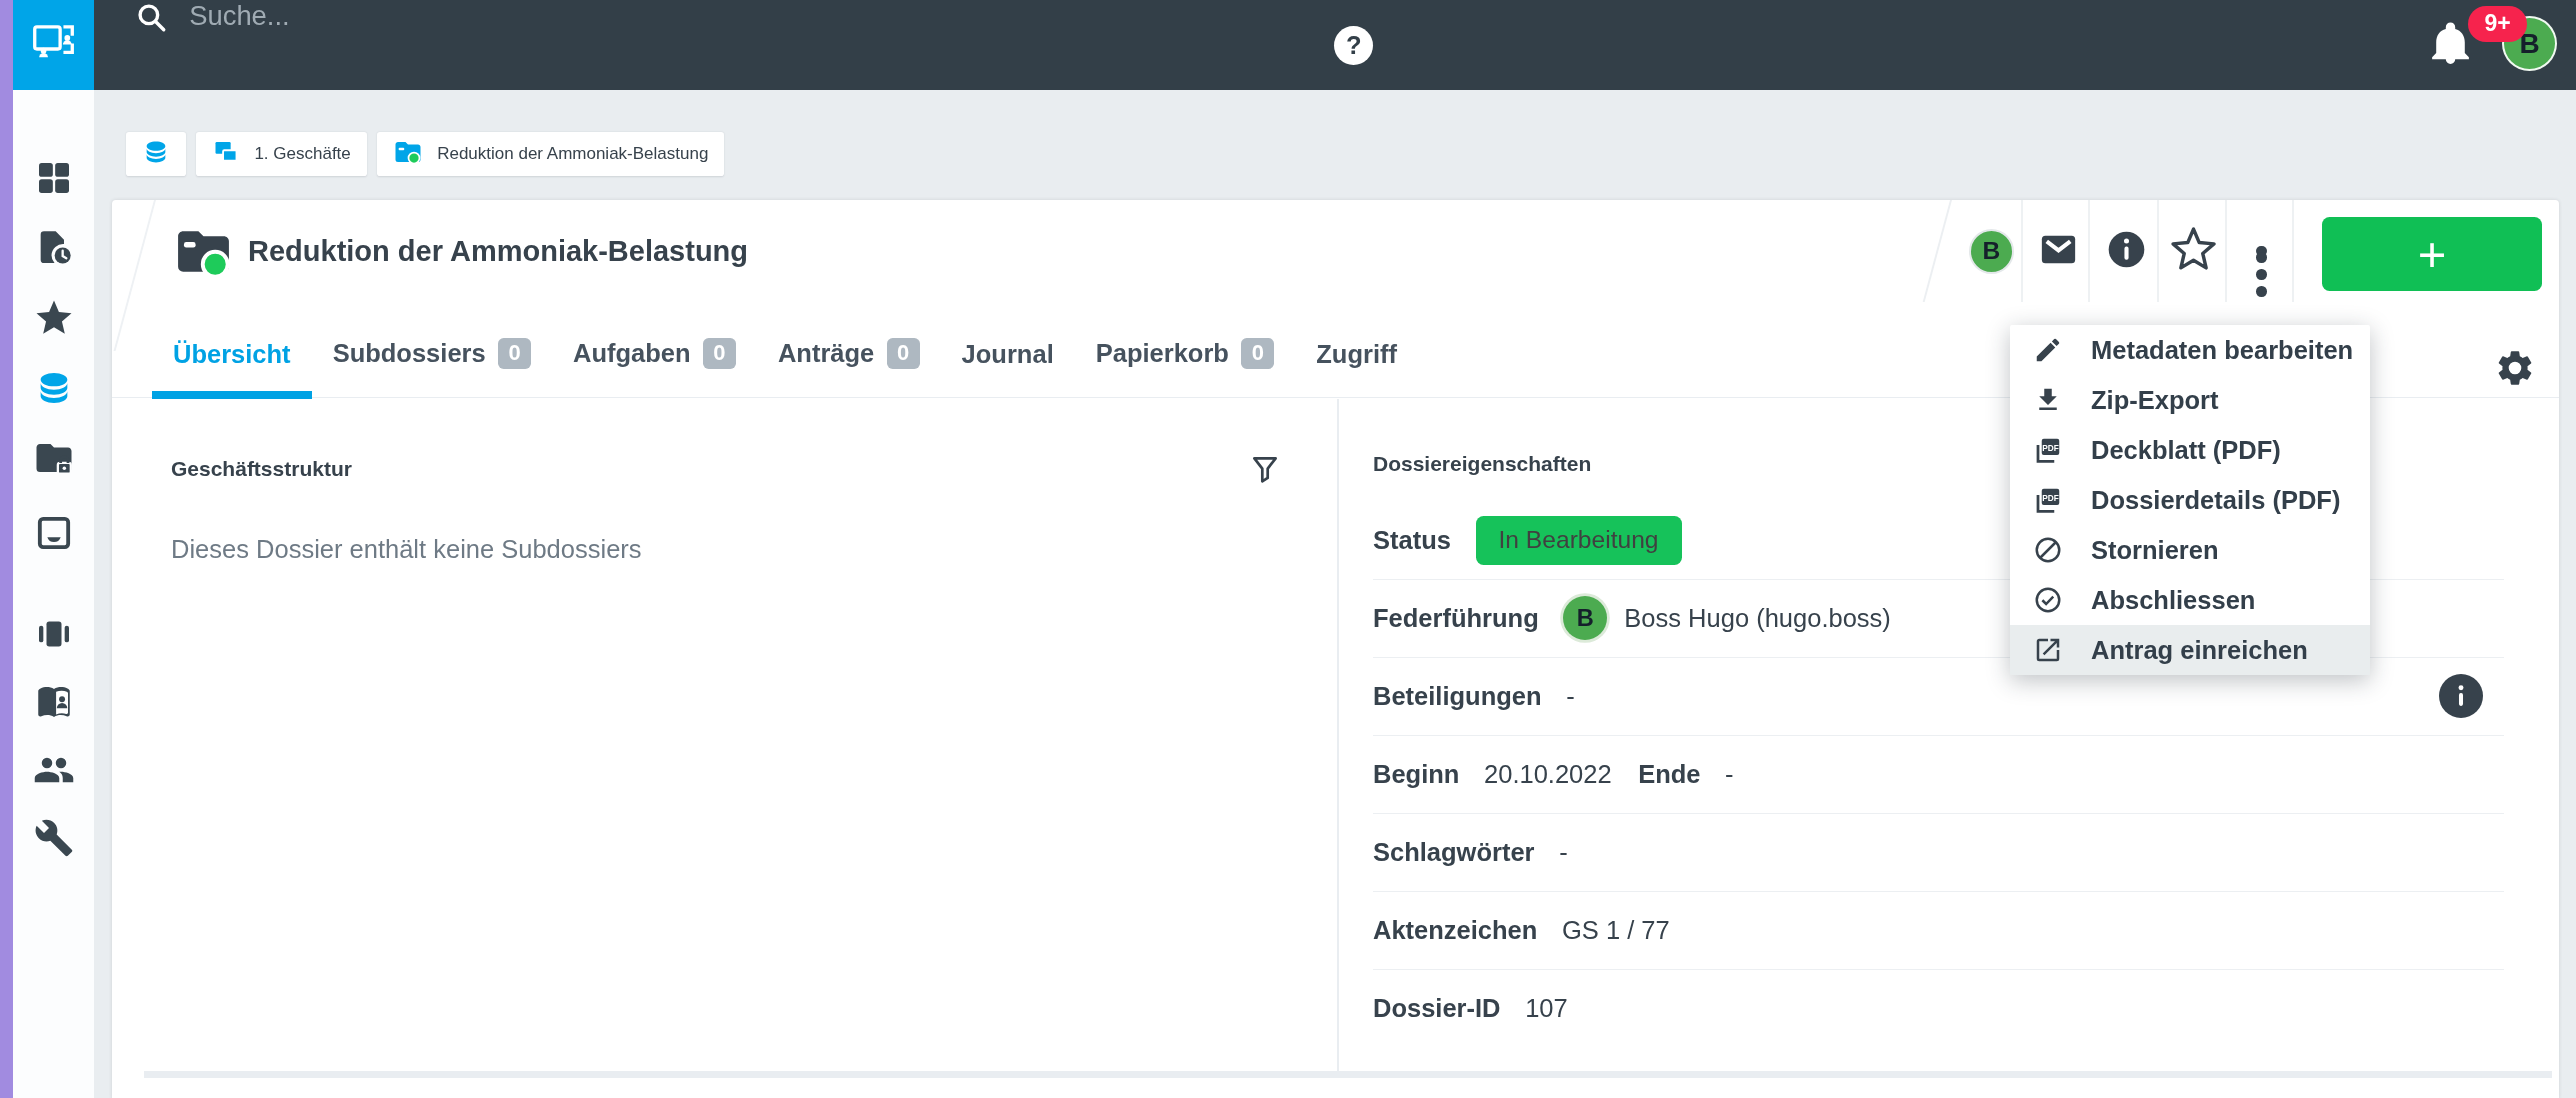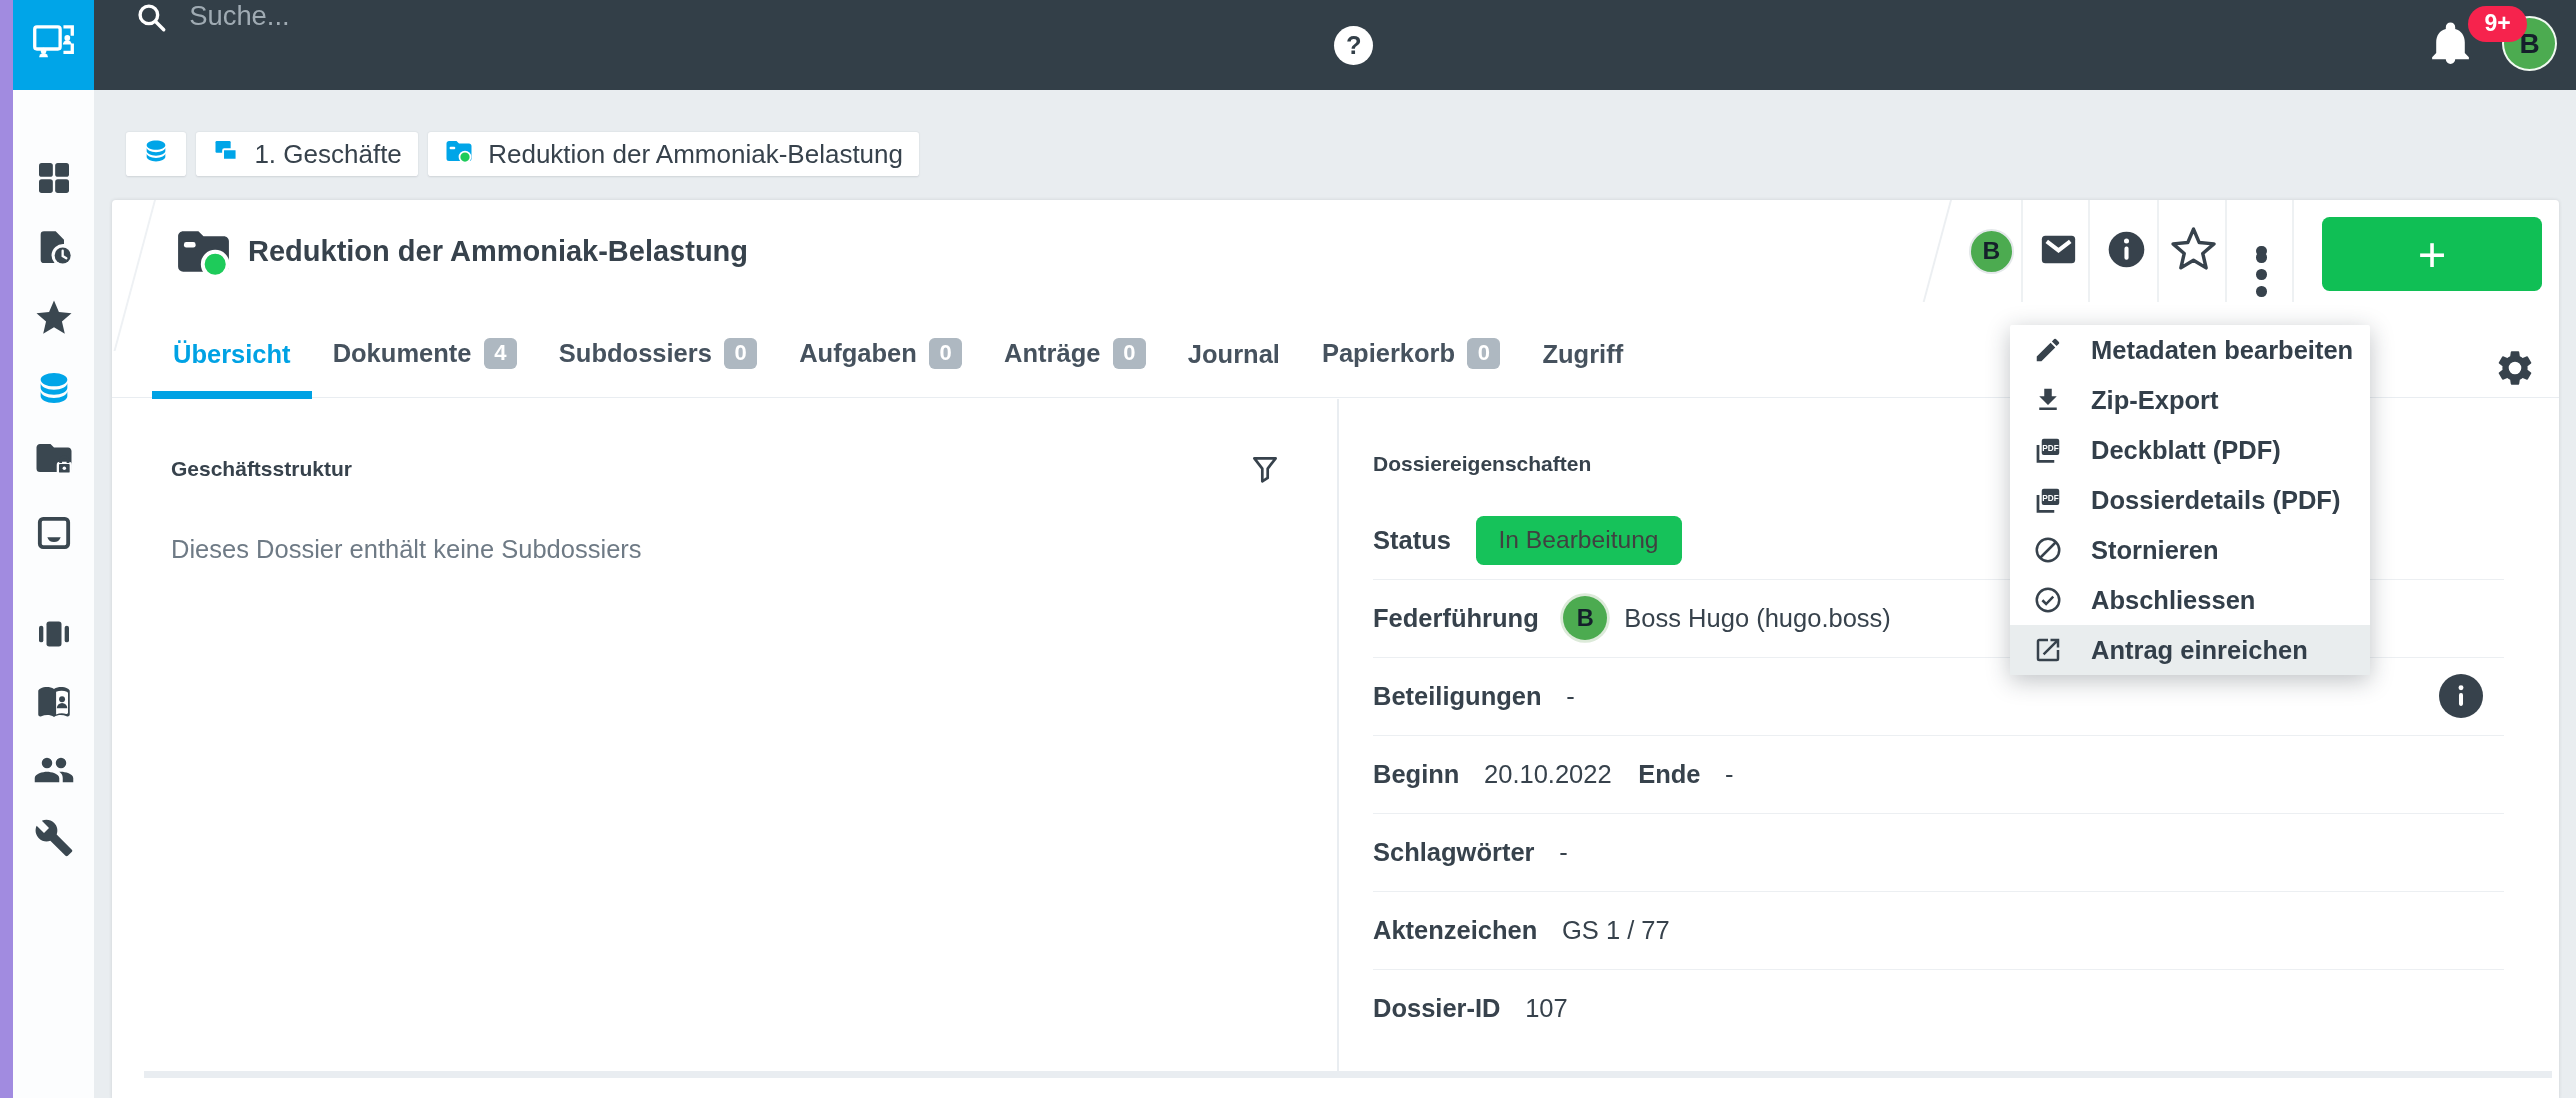--- a/index.html
+++ b/index.html
@@ -19,21 +19,21 @@
   .bell-wrap { position:absolute; left:2413px; top:17px; width:57px; height:59px; cursor:pointer; }
   .notif-badge { position:absolute; left:2455px; top:5.7px; min-width:59px; height:36px; border-radius:18px; background:#f6234d; color:#fff; font-size:23px; font-weight:bold; display:flex; align-items:center; justify-content:center; padding:0 9.5px; z-index:2; }
   .topbar-avatar { position:absolute; left:2489px; top:16px; width:55px; height:55px; border-radius:50%; background:#4cab50; border:2.8px solid rgba(255,255,255,.92); color:#15202b; font-size:28px; font-weight:bold; display:flex; align-items:center; justify-content:center; cursor:pointer; }
 
   
   .sidebar { position:absolute; left:13.2px; top:90px; width:81px; height:1009px; background:#fcfdfe; }
   .nav-item { position:absolute; left:0; width:81px; height:53px; display:flex; align-items:center; justify-content:center; cursor:pointer; }
 
   
   .breadcrumbs { position:absolute; left:126px; top:132px; display:flex; gap:10.4px; }
-  .crumb { height:44px; background:#fff; border-radius:2.8px; display:flex; align-items:center; padding:4px 16px; gap:14px; font-size:26px; color:#37424c; box-shadow:0 0.9px 1.9px rgba(50,60,70,.14); cursor:pointer; }
+  .crumb { height:44px; background:#fff; border-radius:2.8px; display:flex; align-items:center; padding:4px 16px; gap:14px; font-size:17px; color:#37424c; box-shadow:0 0.9px 1.9px rgba(50,60,70,.14); cursor:pointer; }
 
   
   .card { position:absolute; left:112px; top:200px; width:2447px; height:898px; background:#fff; border-radius:3.8px 3.8px 0 0; box-shadow:0 0.9px 3.8px rgba(40,50,60,.14); }
   .corner-diag { position:absolute; left:42px; top:0; width:1.9px; height:151px; background:#eef1f4; transform:skewX(-15deg); transform-origin:top; }
 
   .card-header { position:absolute; left:0; top:0; width:100%; height:102px; }
   .doc-icon-wrap { position:absolute; left:61px; top:21px; width:61px; height:61px; }
   .page-title { position:absolute; left:136px; top:0; height:102px; display:flex; align-items:center; font-size:29px; font-weight:bold; color:#37424c; }
 
   .actions-diag { position:absolute; left:1838px; top:0; width:1.9px; height:102px; background:#eceff2; transform:skewX(-15deg); transform-origin:top; }
@@ -299,24 +299,20 @@
         </span>
     </div>
     <div class="add-btn">+</div>
   </div>
 
   <div class="tabs">
     <div class="tab active">
       <span>Übersicht</span>
     </div>
     <div class="tab">
-      <span>Dokumente</span>
-      <span class="tab-badge">4</span>
-    </div>
-    <div class="tab">
       <span>Subdossiers</span>
       <span class="tab-badge">0</span>
     </div>
     <div class="tab">
       <span>Aufgaben</span>
       <span class="tab-badge">0</span>
     </div>
     <div class="tab">
       <span>Anträge</span>
       <span class="tab-badge">0</span>

